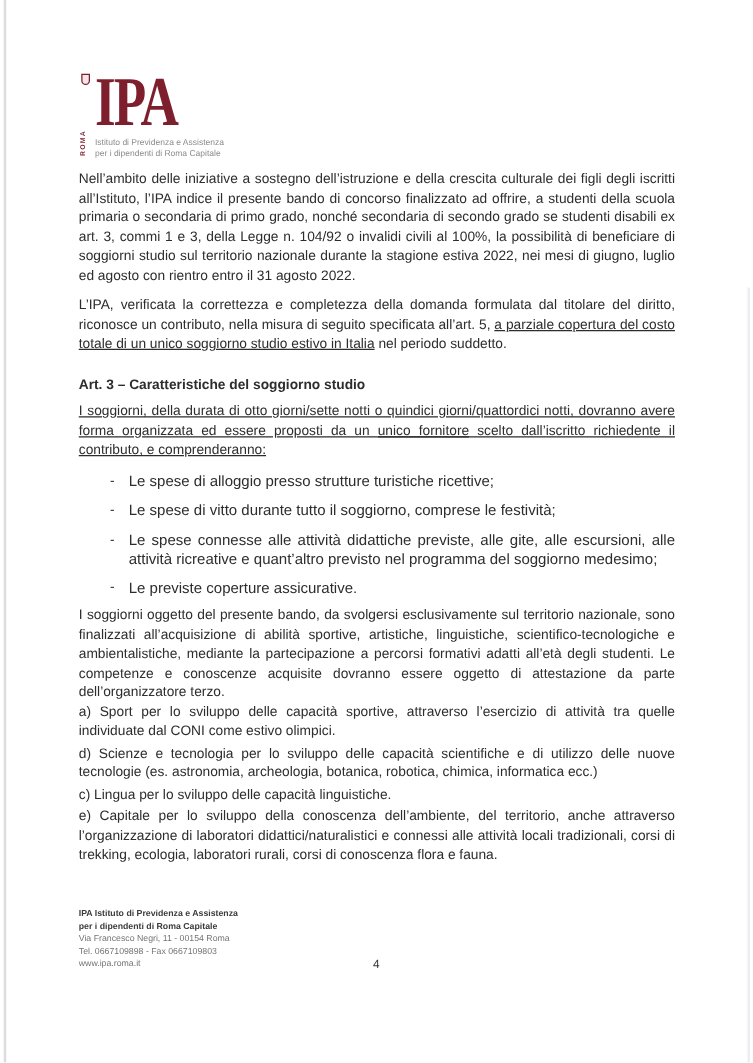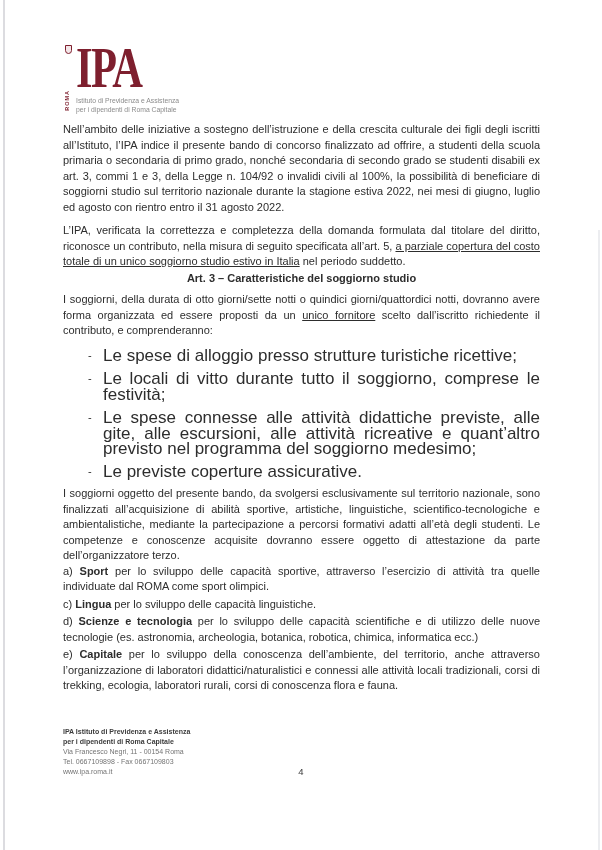--- a/index.html
+++ b/index.html
@@ -13,21 +13,21 @@
   }
   .scan-edge-left {
     position: absolute; left: 3px; top: 0; bottom: 0; width: 2px;
     background: #dcdce0;
   }
   .scan-edge-right {
     position: absolute; right: 2px; top: 230px; bottom: 0; width: 2px;
     background: #ecedf0;
   }
   .content {
-    position: absolute; left: 63px; top: 44px; width: 477px;
+    position: absolute; left: 63px; top: 58px; width: 477px;
   }
   
   .logo-row { display: flex; height: 73px; margin-bottom: 5px; }
   .logo-left { position: relative; width: 13px; flex: none; }
   .crest {
     position: absolute; top: 1px; left: 2px;
     width: 7px; height: 9px;
     border: 1px solid #7e1f2e;
     border-radius: 0 0 4px 4px;
     background: #f3e6e8;
@@ -53,46 +53,45 @@
     margin-top: 7px;
     font-size: 6.8px; line-height: 1.3;
     color: #8b8b8b;
   }
   
   .para, .sector, .lead {
     font-size: 11px; line-height: 15.5px;
     text-align: justify;
     margin: 0 0 8px 0;
   }
-  .p2 { margin-bottom: 1px; }
+  .p2 { margin-bottom: 17px; }
   .heading {
     font-size: 11px; line-height: 15.5px;
     font-weight: bold;
     margin: 0 0 6px 0;
-    text-align: center;
   }
-  .p3 { margin-bottom: 9px; }
+  .p3 { margin-bottom: 9px; text-decoration: underline; }
   .u { text-decoration: underline; }
   .bullets { margin: 0 0 7px 25px; }
   .bullet { display: flex; margin-bottom: 8px; }
   .bullet:nth-child(3) { margin-bottom: 7px; }
   .bullet:last-child { margin-bottom: 0; }
   .bullet .dash {
     width: 15px; flex: none;
     font-size: 11px; line-height: 15.5px;
   }
   .bullet .btxt {
     flex: 1;
-    font-size: 17px; line-height: 15.5px;
+    font-size: 12px; line-height: 15.5px;
     text-align: justify;
   }
   .p4 { margin-bottom: 0; }
   .lead { margin-bottom: 1px; }
   .sector { margin-bottom: 2px; }
-  .sector b { font-weight: bold; }
+  .sector b { font-weight: normal; }
   
   .footer {
     position: absolute; left: 63px; top: 727px;
     font-size: 7px; line-height: 1.42;
   }
   .footer .f-bold { font-weight: bold; color: #3c3c3c; }
   .footer .f-light { color: #747474; }
   .page-number {
     position: absolute; left: 0; top: 766px; width: 602px;
     text-align: center;
@@ -129,41 +128,41 @@
 
   <p class="para p3"><span>I soggiorni, della durata di otto giorni/sette notti o quindici giorni/quattordici notti, dovranno avere forma organizzata ed essere proposti da un </span><span class="u">unico fornitore</span><span> scelto dall’iscritto richiedente il contributo, e comprenderanno:</span></p>
 
   <div class="bullets">
     <div class="bullet">
       <span class="dash">-</span>
       <span class="btxt">Le spese di alloggio presso strutture turistiche ricettive;</span>
     </div>
     <div class="bullet">
       <span class="dash">-</span>
-      <span class="btxt">Le locali di vitto durante tutto il soggiorno, comprese le festività;</span>
+      <span class="btxt">Le spese di vitto durante tutto il soggiorno, comprese le festività;</span>
     </div>
     <div class="bullet">
       <span class="dash">-</span>
       <span class="btxt">Le spese connesse alle attività didattiche previste, alle gite, alle escursioni, alle attività ricreative e quant’altro previsto nel programma del soggiorno medesimo;</span>
     </div>
     <div class="bullet">
       <span class="dash">-</span>
       <span class="btxt">Le previste coperture assicurative.</span>
     </div>
   </div>
 
   <p class="para p4">I soggiorni oggetto del presente bando, da svolgersi esclusivamente sul territorio nazionale, sono finalizzati all’acquisizione di abilità sportive, artistiche, linguistiche, scientifico-tecnologiche e ambientalistiche, mediante la partecipazione a percorsi formativi adatti all’età degli studenti. Le competenze e conoscenze acquisite dovranno essere oggetto di attestazione da parte dell’organizzatore terzo.</p>
 
 
-  <p class="sector"><span>a) </span><b>Sport</b><span> per lo sviluppo delle capacità sportive, attraverso l’esercizio di attività tra quelle individuate dal ROMA come sport olimpici.</span></p>
+  <p class="sector"><span>a) </span><b>Sport</b><span> per lo sviluppo delle capacità sportive, attraverso l’esercizio di attività tra quelle individuate dal CONI come estivo olimpici.</span></p>
 
 
+  <p class="sector"><span>d) </span><b>Scienze e tecnologia</b><span> per lo sviluppo delle capacità scientifiche e di utilizzo delle nuove tecnologie (es. astronomia, archeologia, botanica, robotica, chimica, informatica ecc.)</span></p>
+
   <p class="sector"><span>c) </span><b>Lingua</b><span> per lo sviluppo delle capacità linguistiche.</span></p>
-
-  <p class="sector"><span>d) </span><b>Scienze e tecnologia</b><span> per lo sviluppo delle capacità scientifiche e di utilizzo delle nuove tecnologie (es. astronomia, archeologia, botanica, robotica, chimica, informatica ecc.)</span></p>
 
   <p class="sector"><span>e) </span><b>Capitale</b><span> per lo sviluppo della conoscenza dell’ambiente, del territorio, anche attraverso l’organizzazione di laboratori didattici/naturalistici e connessi alle attività locali tradizionali, corsi di trekking, ecologia, laboratori rurali, corsi di conoscenza flora e fauna.</span></p>
 
 </div>
 
 <div class="footer">
   <div class="f-bold">IPA Istituto di Previdenza e Assistenza</div>
   <div class="f-bold">per i dipendenti di Roma Capitale</div>
   <div class="f-light">Via Francesco Negri, 11 - 00154 Roma</div>
   <div class="f-light">Tel. 0667109898 - Fax 0667109803</div>

